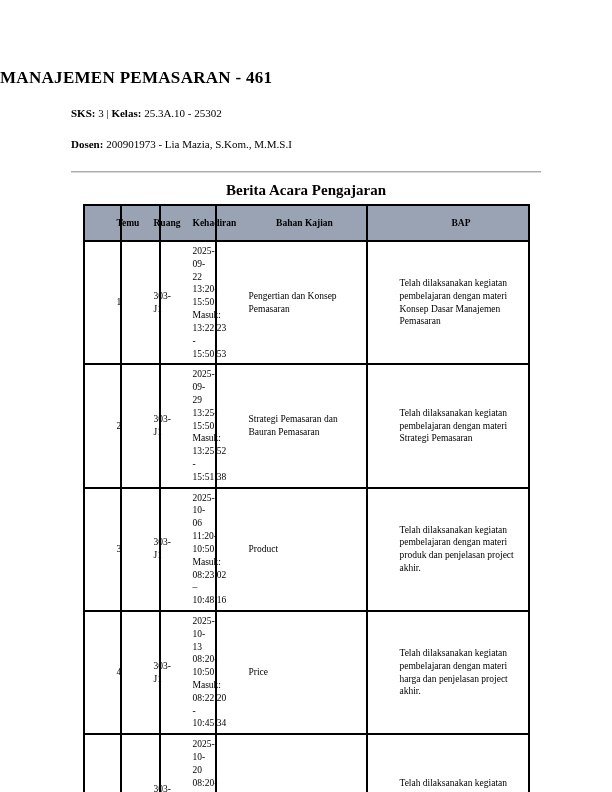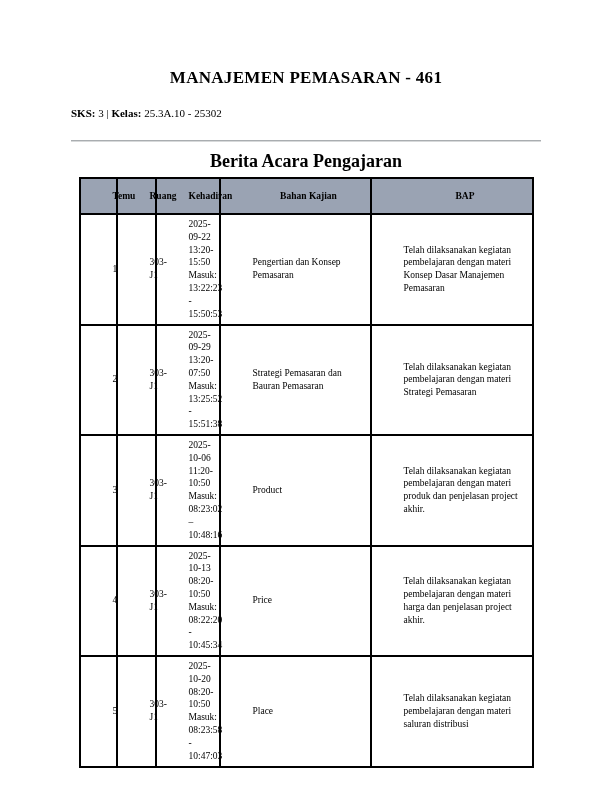--- a/index.html
+++ b/index.html
@@ -13,42 +13,41 @@
     overflow: hidden;
   }
   .page {
     width: 612px;
     height: 792px;
     background: #ffffff;
     position: relative;
   }
   .doc-title {
     padding-top: 68px;
-    text-align: center;
     font-size: 17px;
     font-weight: bold;
     letter-spacing: 0.3px;
   }
   .info-line {
     margin: 0 71px;
     font-size: 11px;
   }
   .info-line.first { margin-top: 19px; }
   .info-line.second { margin-top: 19px; }
   .info-label { font-weight: bold; }
   .rule {
     margin: 21px 71px 0 71px;
     height: 2px;
     background: #a9adb0;
     border-bottom: 1px solid #d7d9da;
   }
   .table-title {
     margin-top: 9px;
     text-align: center;
-    font-size: 18px;
+    font-size: 15px;
     font-weight: bold;
   }
   table.report {
     width: 420px;
     margin: 5px auto 0 auto;
     border-collapse: collapse;
     table-layout: fixed;
   }
   table.report th, table.report td {
     border: 2px solid #000000;
@@ -58,39 +57,43 @@
   }
   table.report th {
     background: #9aa3b3;
     font-weight: bold;
     height: 36px;
     text-align: center;
   }
   table.report td { height: 86px; line-height: 1.35; }
   .col-temu  { width: 37px;  text-align: center; }
   .col-ruang { width: 39px;  text-align: center; }
-  .col-kehadiran { width: 64px; text-align: left; padding: 3px 3px; margin-top: 47px; }
+  .col-kehadiran { width: 56px; text-align: left; padding: 3px 3px; margin-top: 47px; }
   .col-bahan_kajian { width: 151px; text-align: left; padding: 3px 5px; }
   .col-bap { width: 162px; text-align: left; padding: 3px 5px; }
 </style>
 </head>
 <body>
 
 <div class="page">
 
   <div class="doc-title">MANAJEMEN PEMASARAN - 461</div>
 
   <div class="info-line first">
     <span class="info-label">SKS:</span>
     <span>3</span>
     <span>|</span>
     <span class="info-label">Kelas:</span>
     <span>25.3A.10 - 25302</span>
   </div>
 
+  <div class="info-line second">
+    <span class="info-label">Dosen:</span>
+    <span>200901973 - Lia Mazia, S.Kom., M.M.S.I</span>
+  </div>
 
   <div class="rule"></div>
 
   <div class="table-title">Berita Acara Pengajaran</div>
 
   <table class="report">
     <thead>
       <tr>
         <th class="col-temu">Temu</th>
         <th class="col-ruang">Ruang</th>
@@ -103,21 +106,21 @@
         <tr>
           <td class="col-temu">1</td>
           <td class="col-ruang">303-J1</td>
           <td class="col-kehadiran">2025-09-22 13:20-15:50 Masuk: 13:22:23 - 15:50:53</td>
           <td class="col-bahan_kajian">Pengertian dan Konsep Pemasaran</td>
           <td class="col-bap">Telah dilaksanakan kegiatan pembelajaran dengan materi Konsep Dasar Manajemen Pemasaran</td>
         </tr>
         <tr>
           <td class="col-temu">2</td>
           <td class="col-ruang">303-J1</td>
-          <td class="col-kehadiran">2025-09-29 13:20-07:50 Masuk: 13:25:52 - 15:51:38</td>
+          <td class="col-kehadiran">2025-09-29 13:25-15:50 Masuk: 13:25:52 - 15:51:38</td>
           <td class="col-bahan_kajian">Strategi Pemasaran dan Bauran Pemasaran</td>
           <td class="col-bap">Telah dilaksanakan kegiatan pembelajaran dengan materi Strategi Pemasaran</td>
         </tr>
         <tr>
           <td class="col-temu">3</td>
           <td class="col-ruang">303-J1</td>
           <td class="col-kehadiran">2025-10-06 11:20-10:50 Masuk: 08:23:02 – 10:48:16</td>
           <td class="col-bahan_kajian">Product</td>
           <td class="col-bap">Telah dilaksanakan kegiatan pembelajaran dengan materi produk dan penjelasan project akhir.</td>
         </tr>

